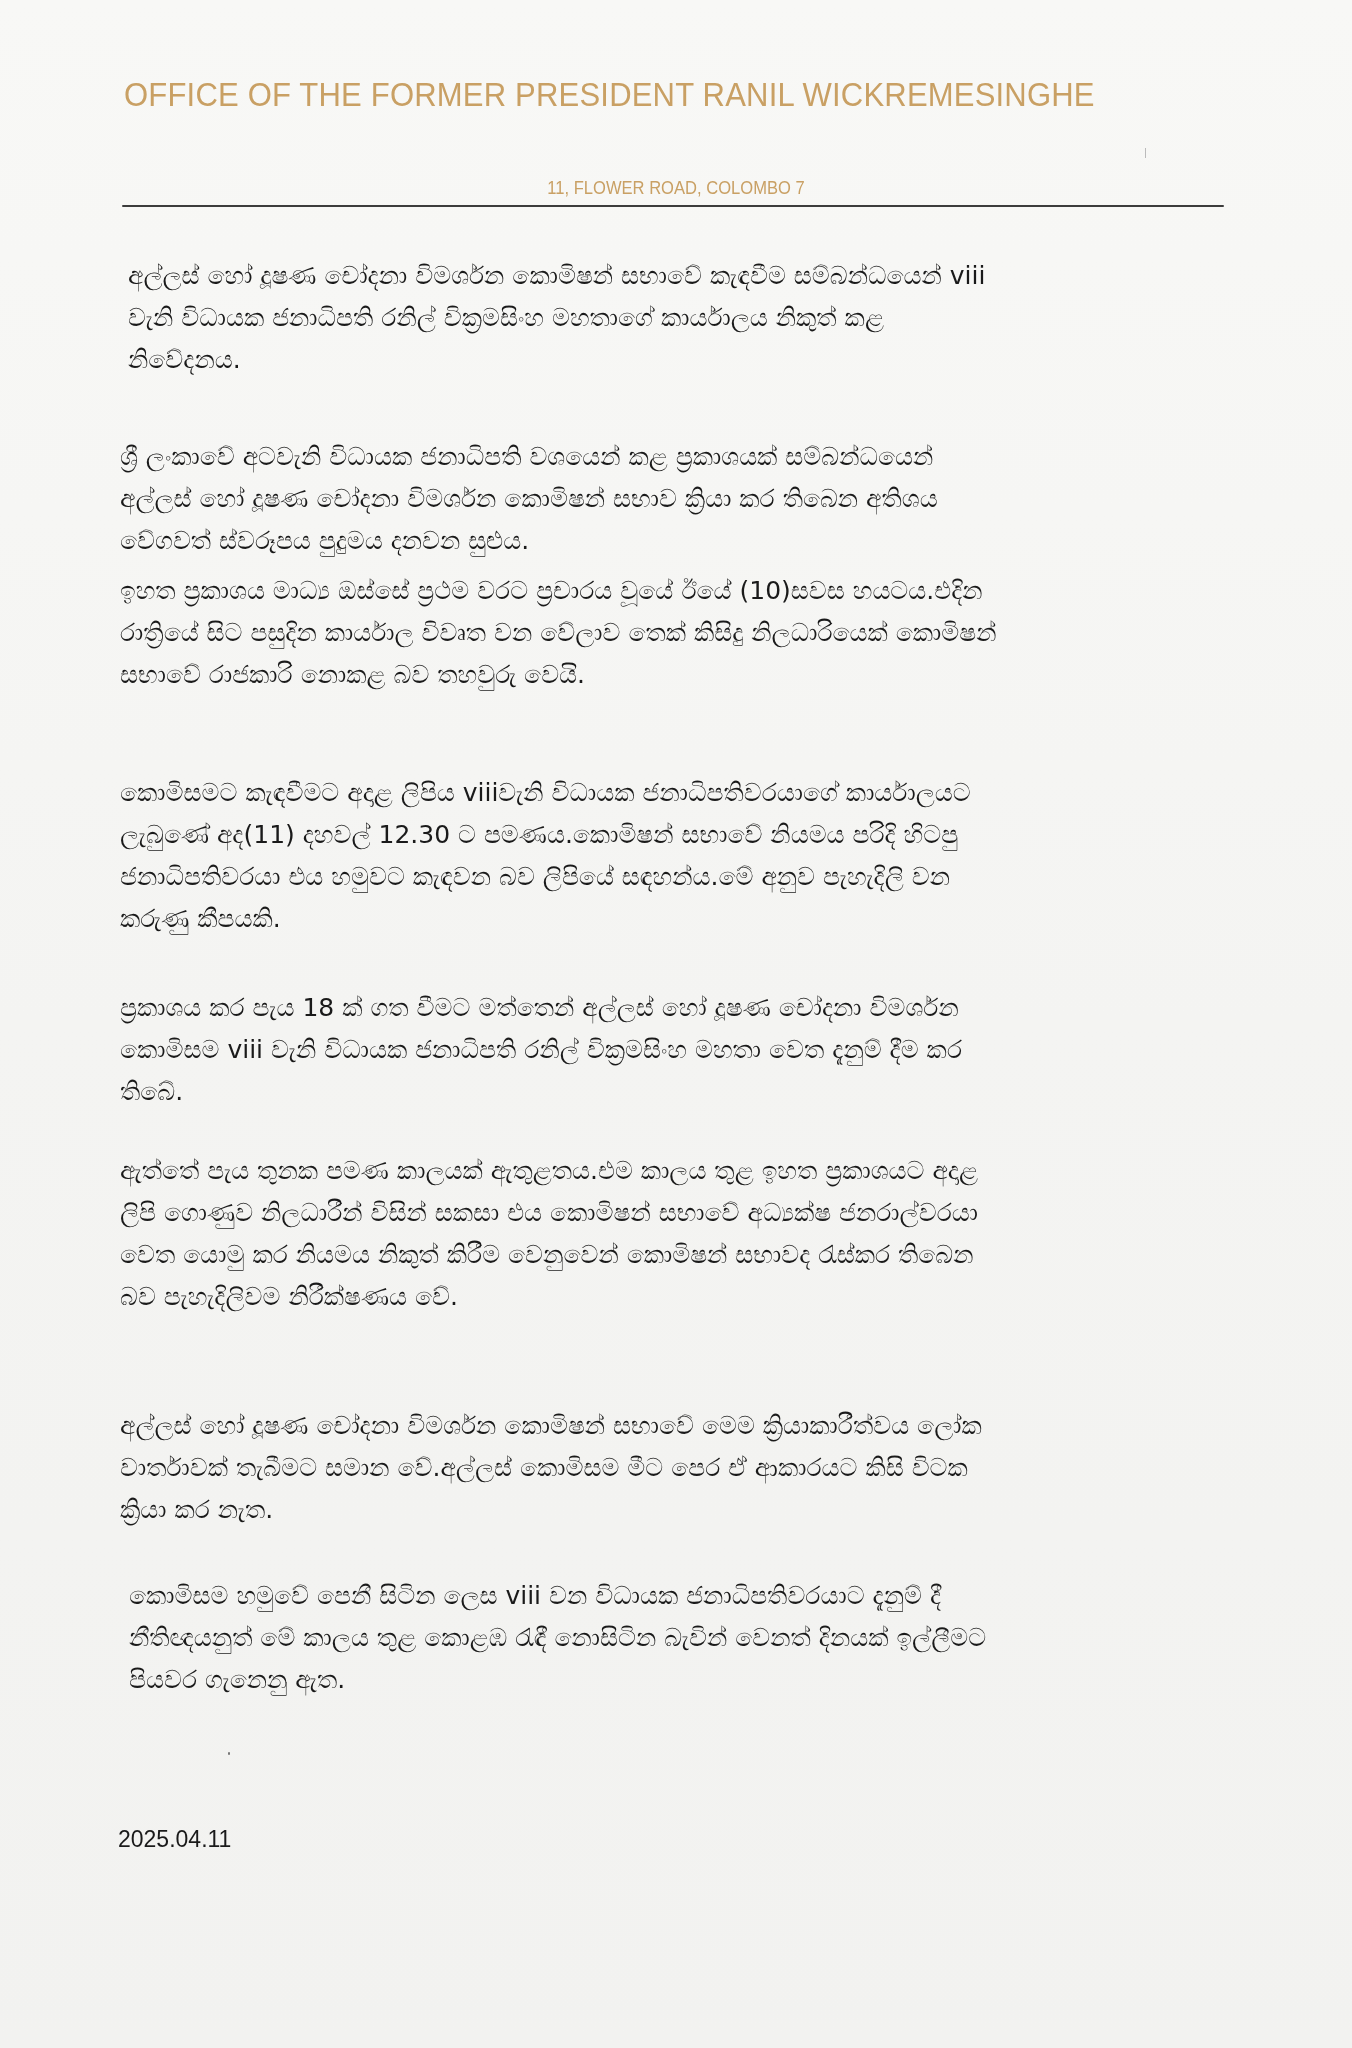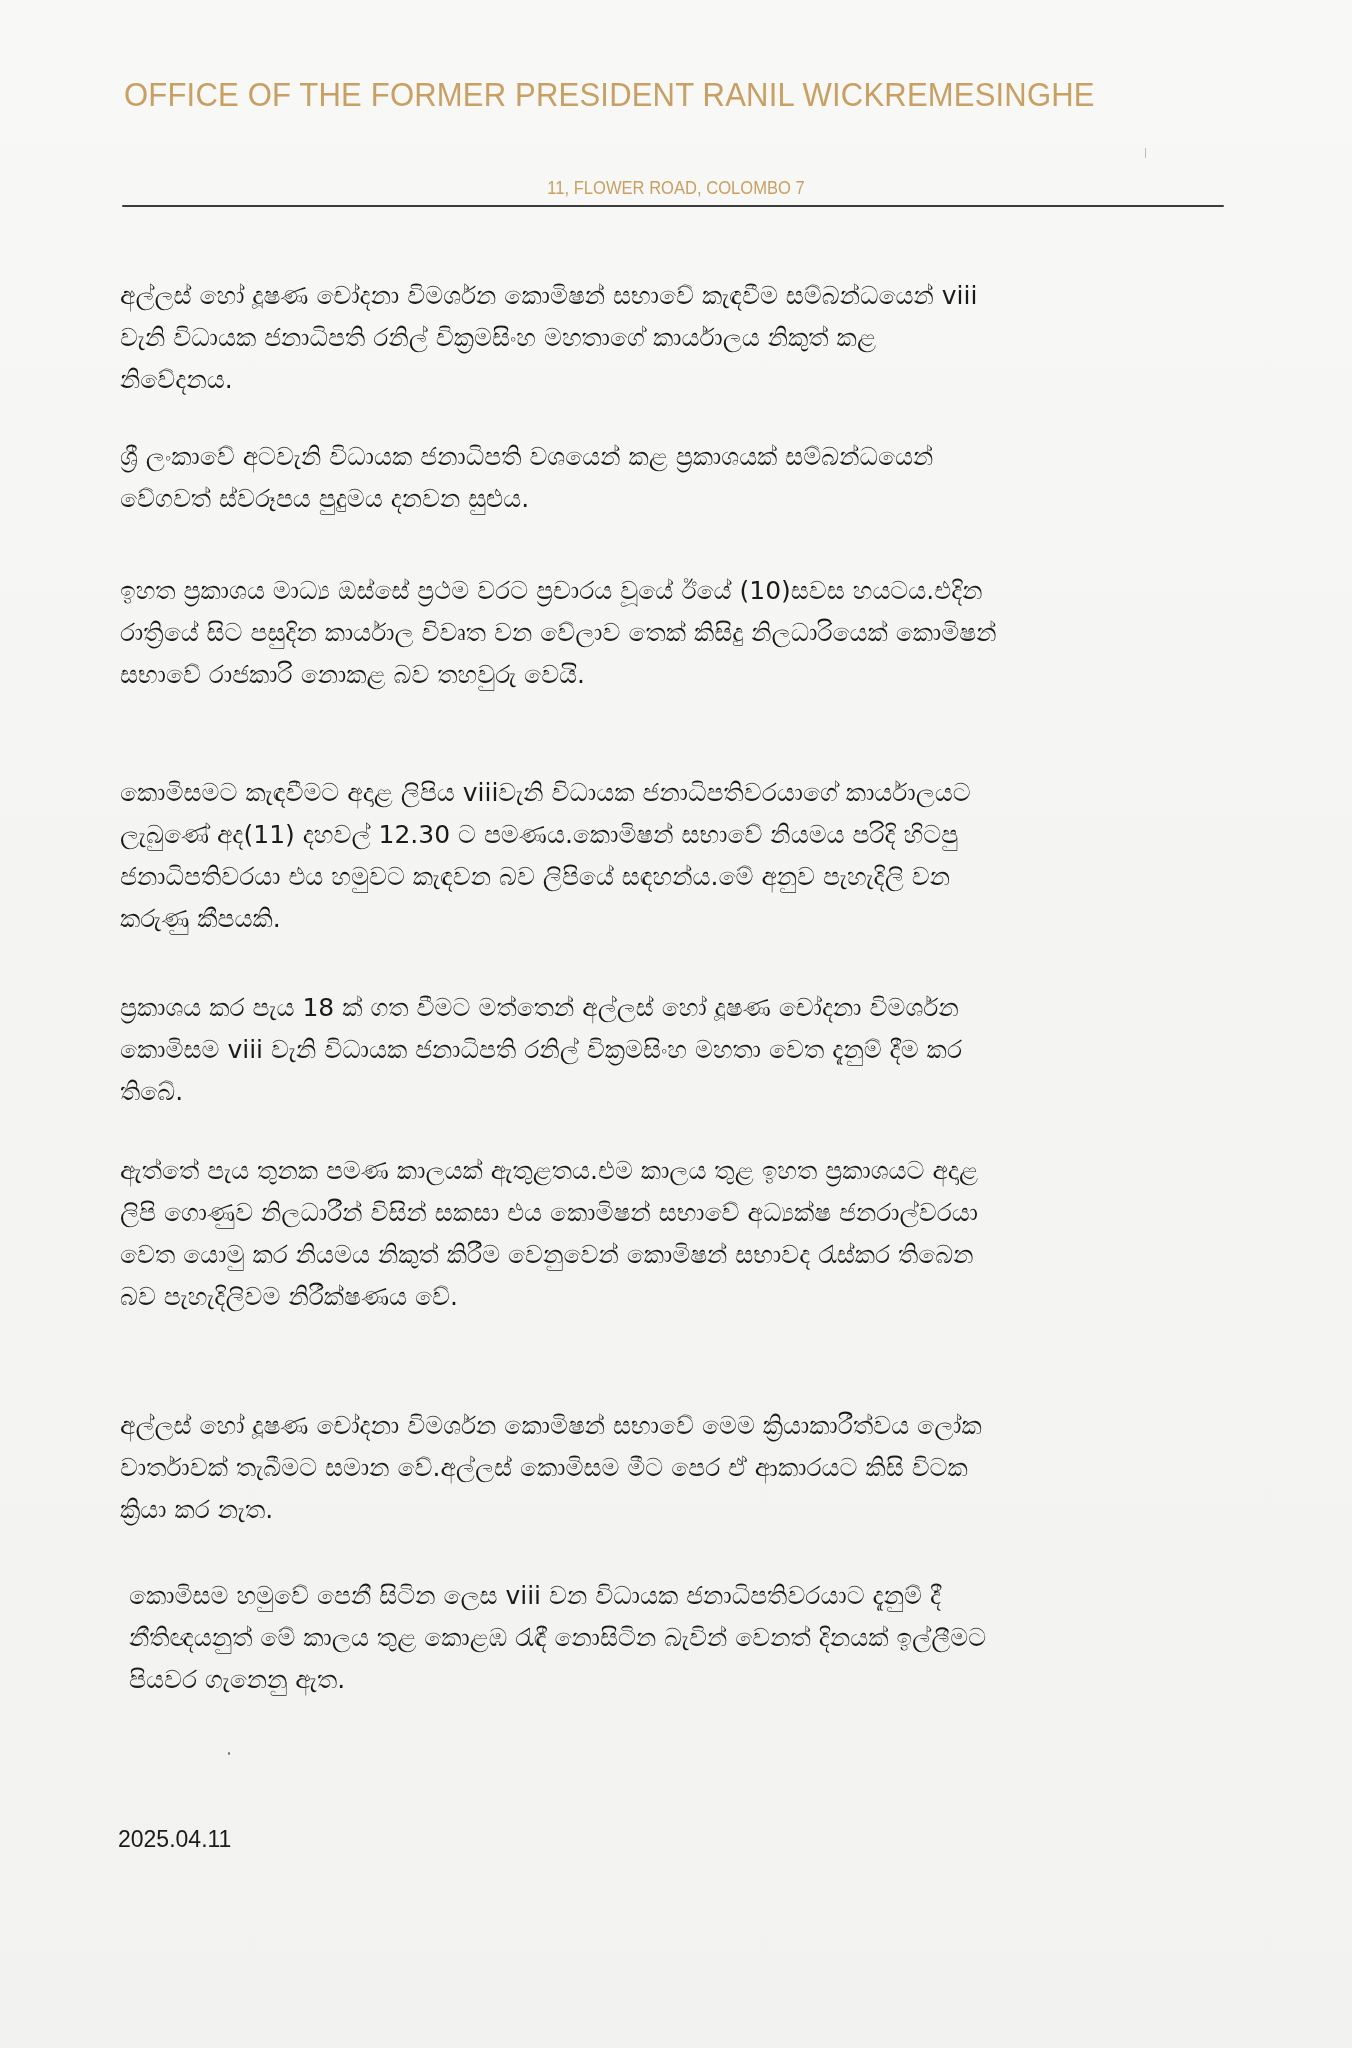--- a/index.html
+++ b/index.html
@@ -57,21 +57,21 @@
   }
   .body-text {
     position: absolute;
     left: 120px;
     width: 1110px;
     font-size: 25px;
     line-height: 42px;
     color: #1a1a1a;
     font-weight: 500;
   }
-  .p1 { top: 275px; }
+  .p1 { top: 255px; margin-left: 8px; }
   .p2 { top: 436px; }
   .p3 { top: 570px; }
   .p4 { top: 772px; }
   .p5 { top: 987px; }
   .p6 { top: 1150px; }
   .p7 { top: 1405px; }
   .p8 { top: 1575px; margin-left: 9px; }
   .line {
     display: block;
     white-space: nowrap;
@@ -113,20 +113,21 @@
   <div class="letterhead-rule"></div>
 
   <div class="body-text p1">
     <span class="line">අල්ලස් හෝ දූෂණ චෝදනා විමර්ශන කොමිෂන් සභාවේ කැඳවීම සම්බන්ධයෙන් viii</span>
     <span class="line">වැනි විධායක ජනාධිපති රනිල් වික්‍රමසිංහ මහතාගේ කාර්යාලය  නිකුත් කළ</span>
     <span class="line">නිවේදනය.</span>
   </div>
 
   <div class="body-text p2">
     <span class="line">ශ්‍රී ලංකාවේ අටවැනි විධායක ජනාධිපති වශයෙන්  කළ ප්‍රකාශයක් සම්බන්ධයෙන්</span>
+    <span class="line">අල්ලස් හෝ දූෂණ චෝදනා  විමර්ශන කොමිෂන් සභාව ක්‍රියා කර තිබෙන අතිශය</span>
     <span class="line">වේගවත් ස්වරූපය පුදුමය දනවන සුළුය.</span>
   </div>
 
   <div class="body-text p3">
     <span class="line">ඉහත ප්‍රකාශය මාධ්‍ය ඔස්සේ ප්‍රථම වරට ප්‍රචාරය වූයේ ඊයේ (10)සවස හයටය.එදින</span>
     <span class="line">රාත්‍රියේ සිට පසුදින කාර්යාල විවෘත වන වේලාව තෙක් කිසිදු නිලධාරියෙක් කොමිෂන්</span>
     <span class="line">සභාවේ රාජකාරි නොකළ බව තහවුරු වෙයි.</span>
   </div>
 
   <div class="body-text p4">

